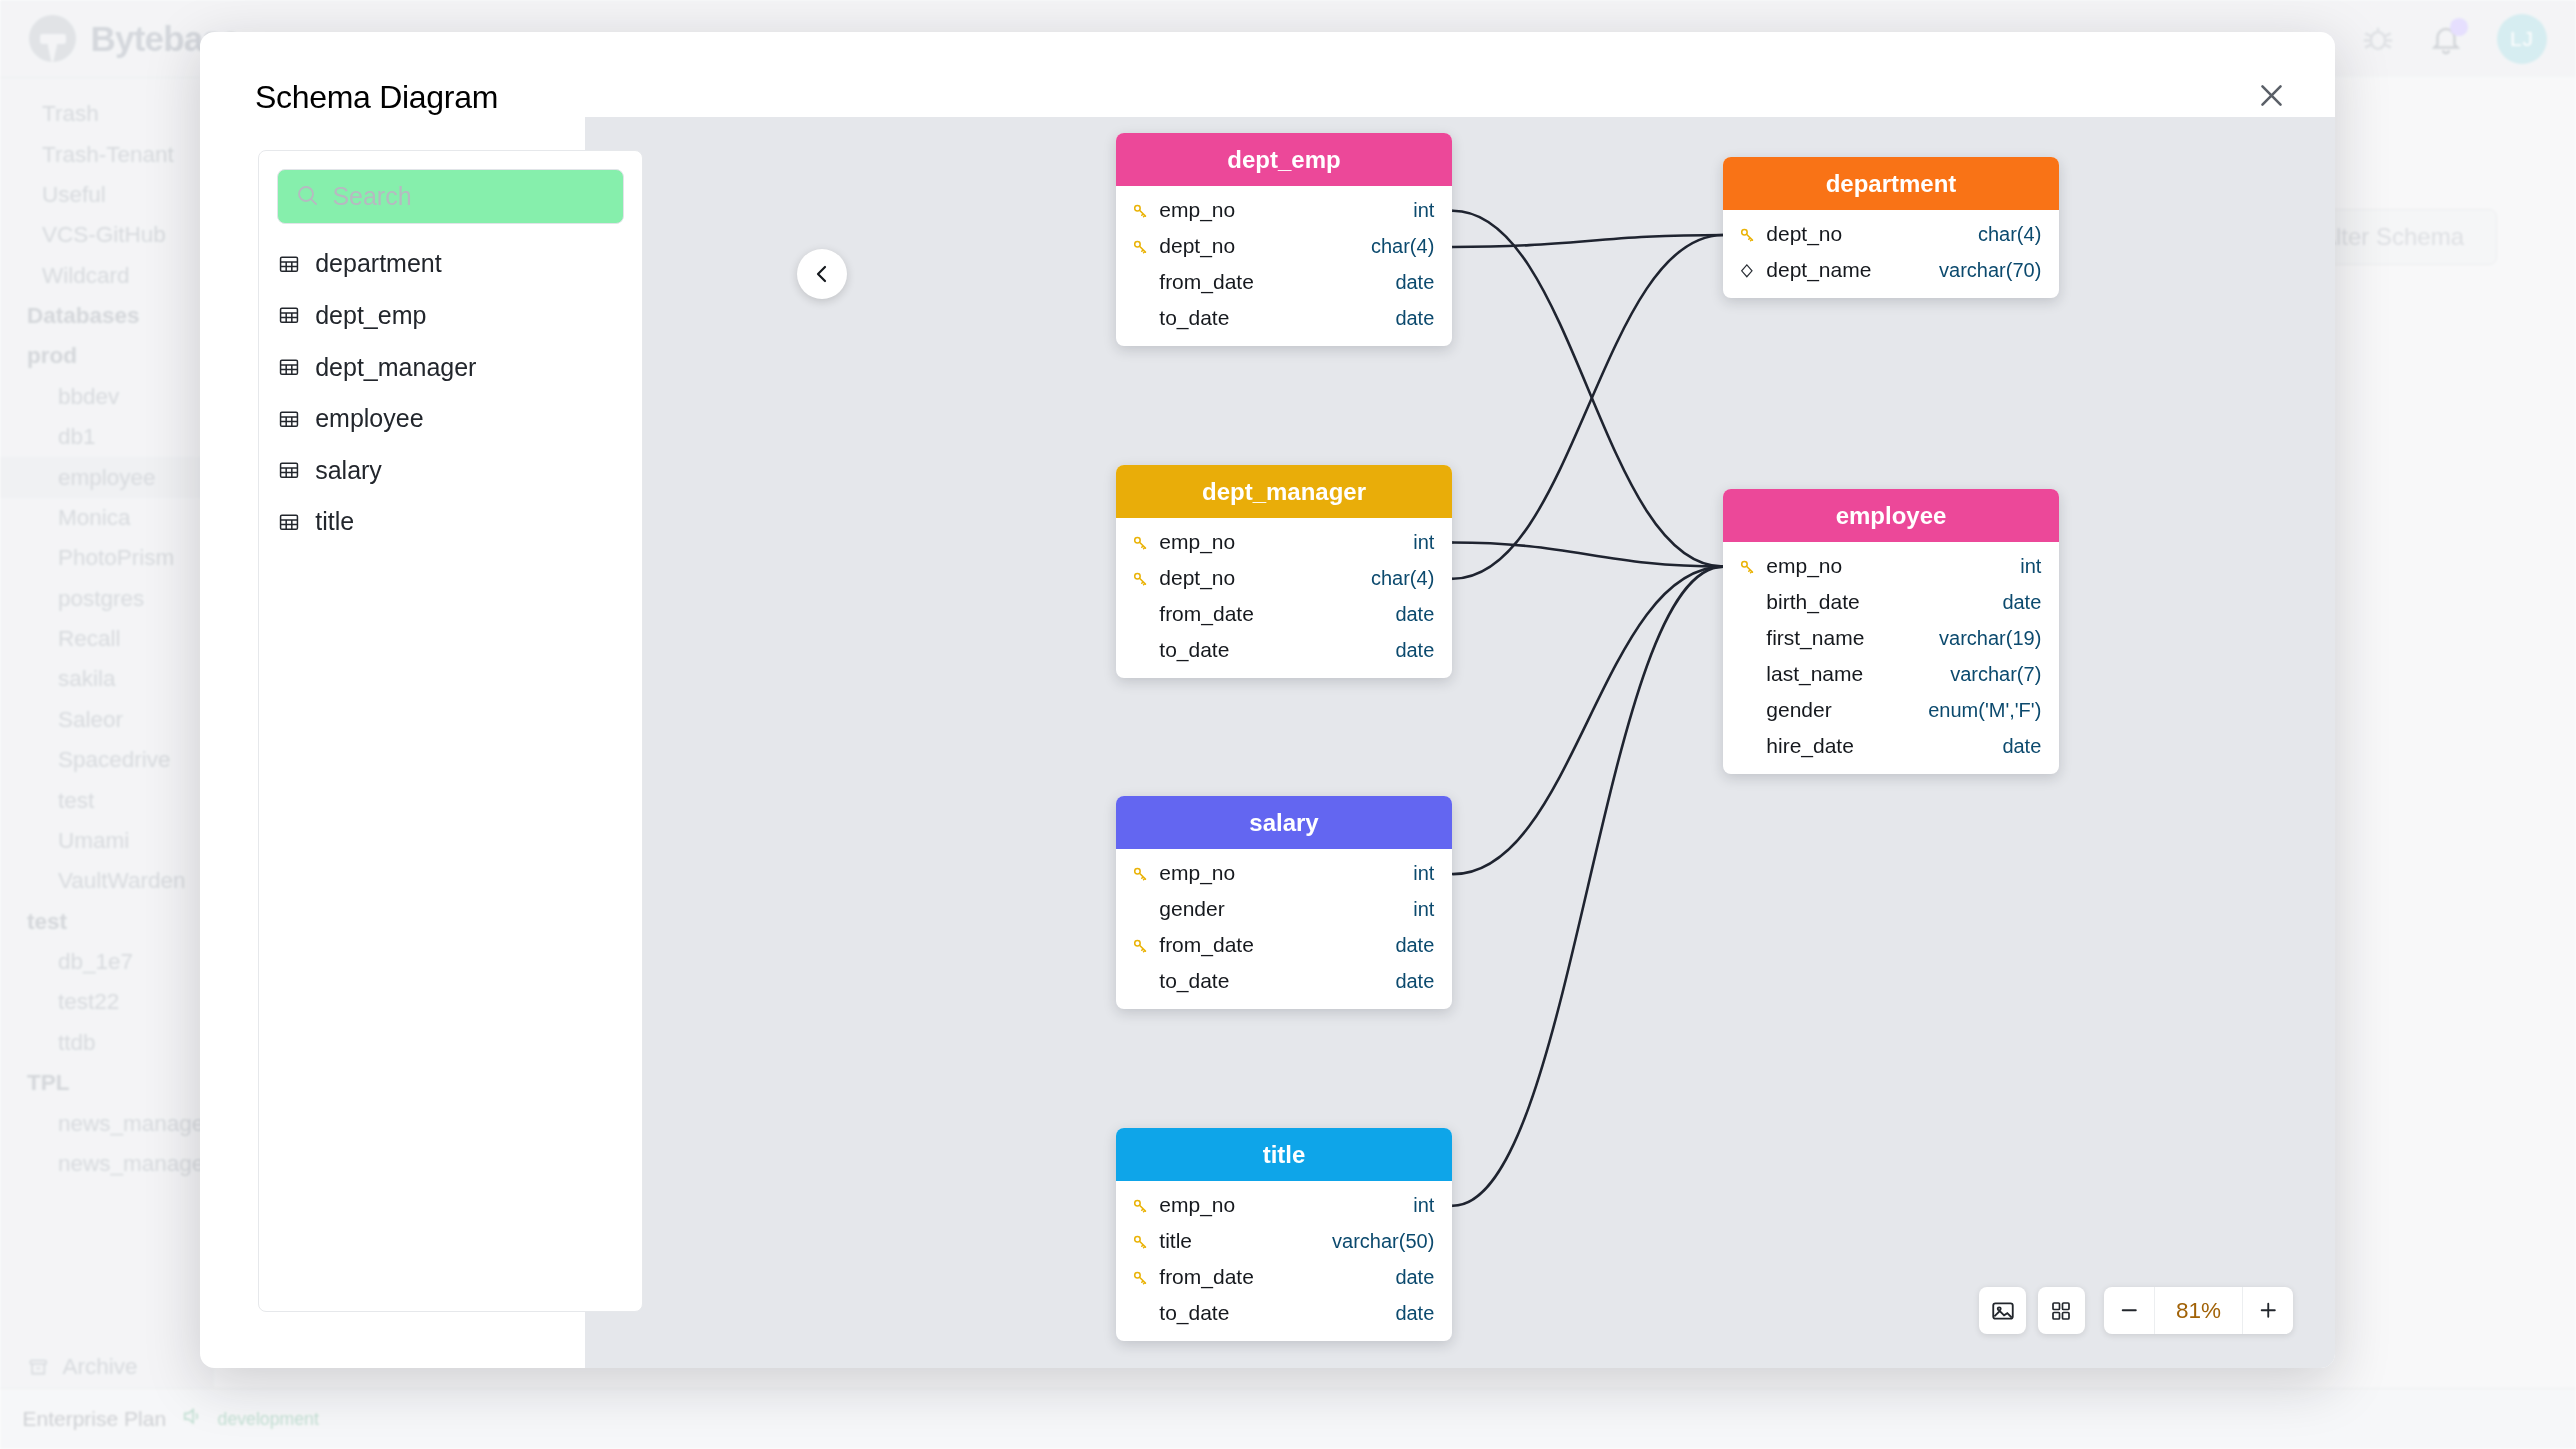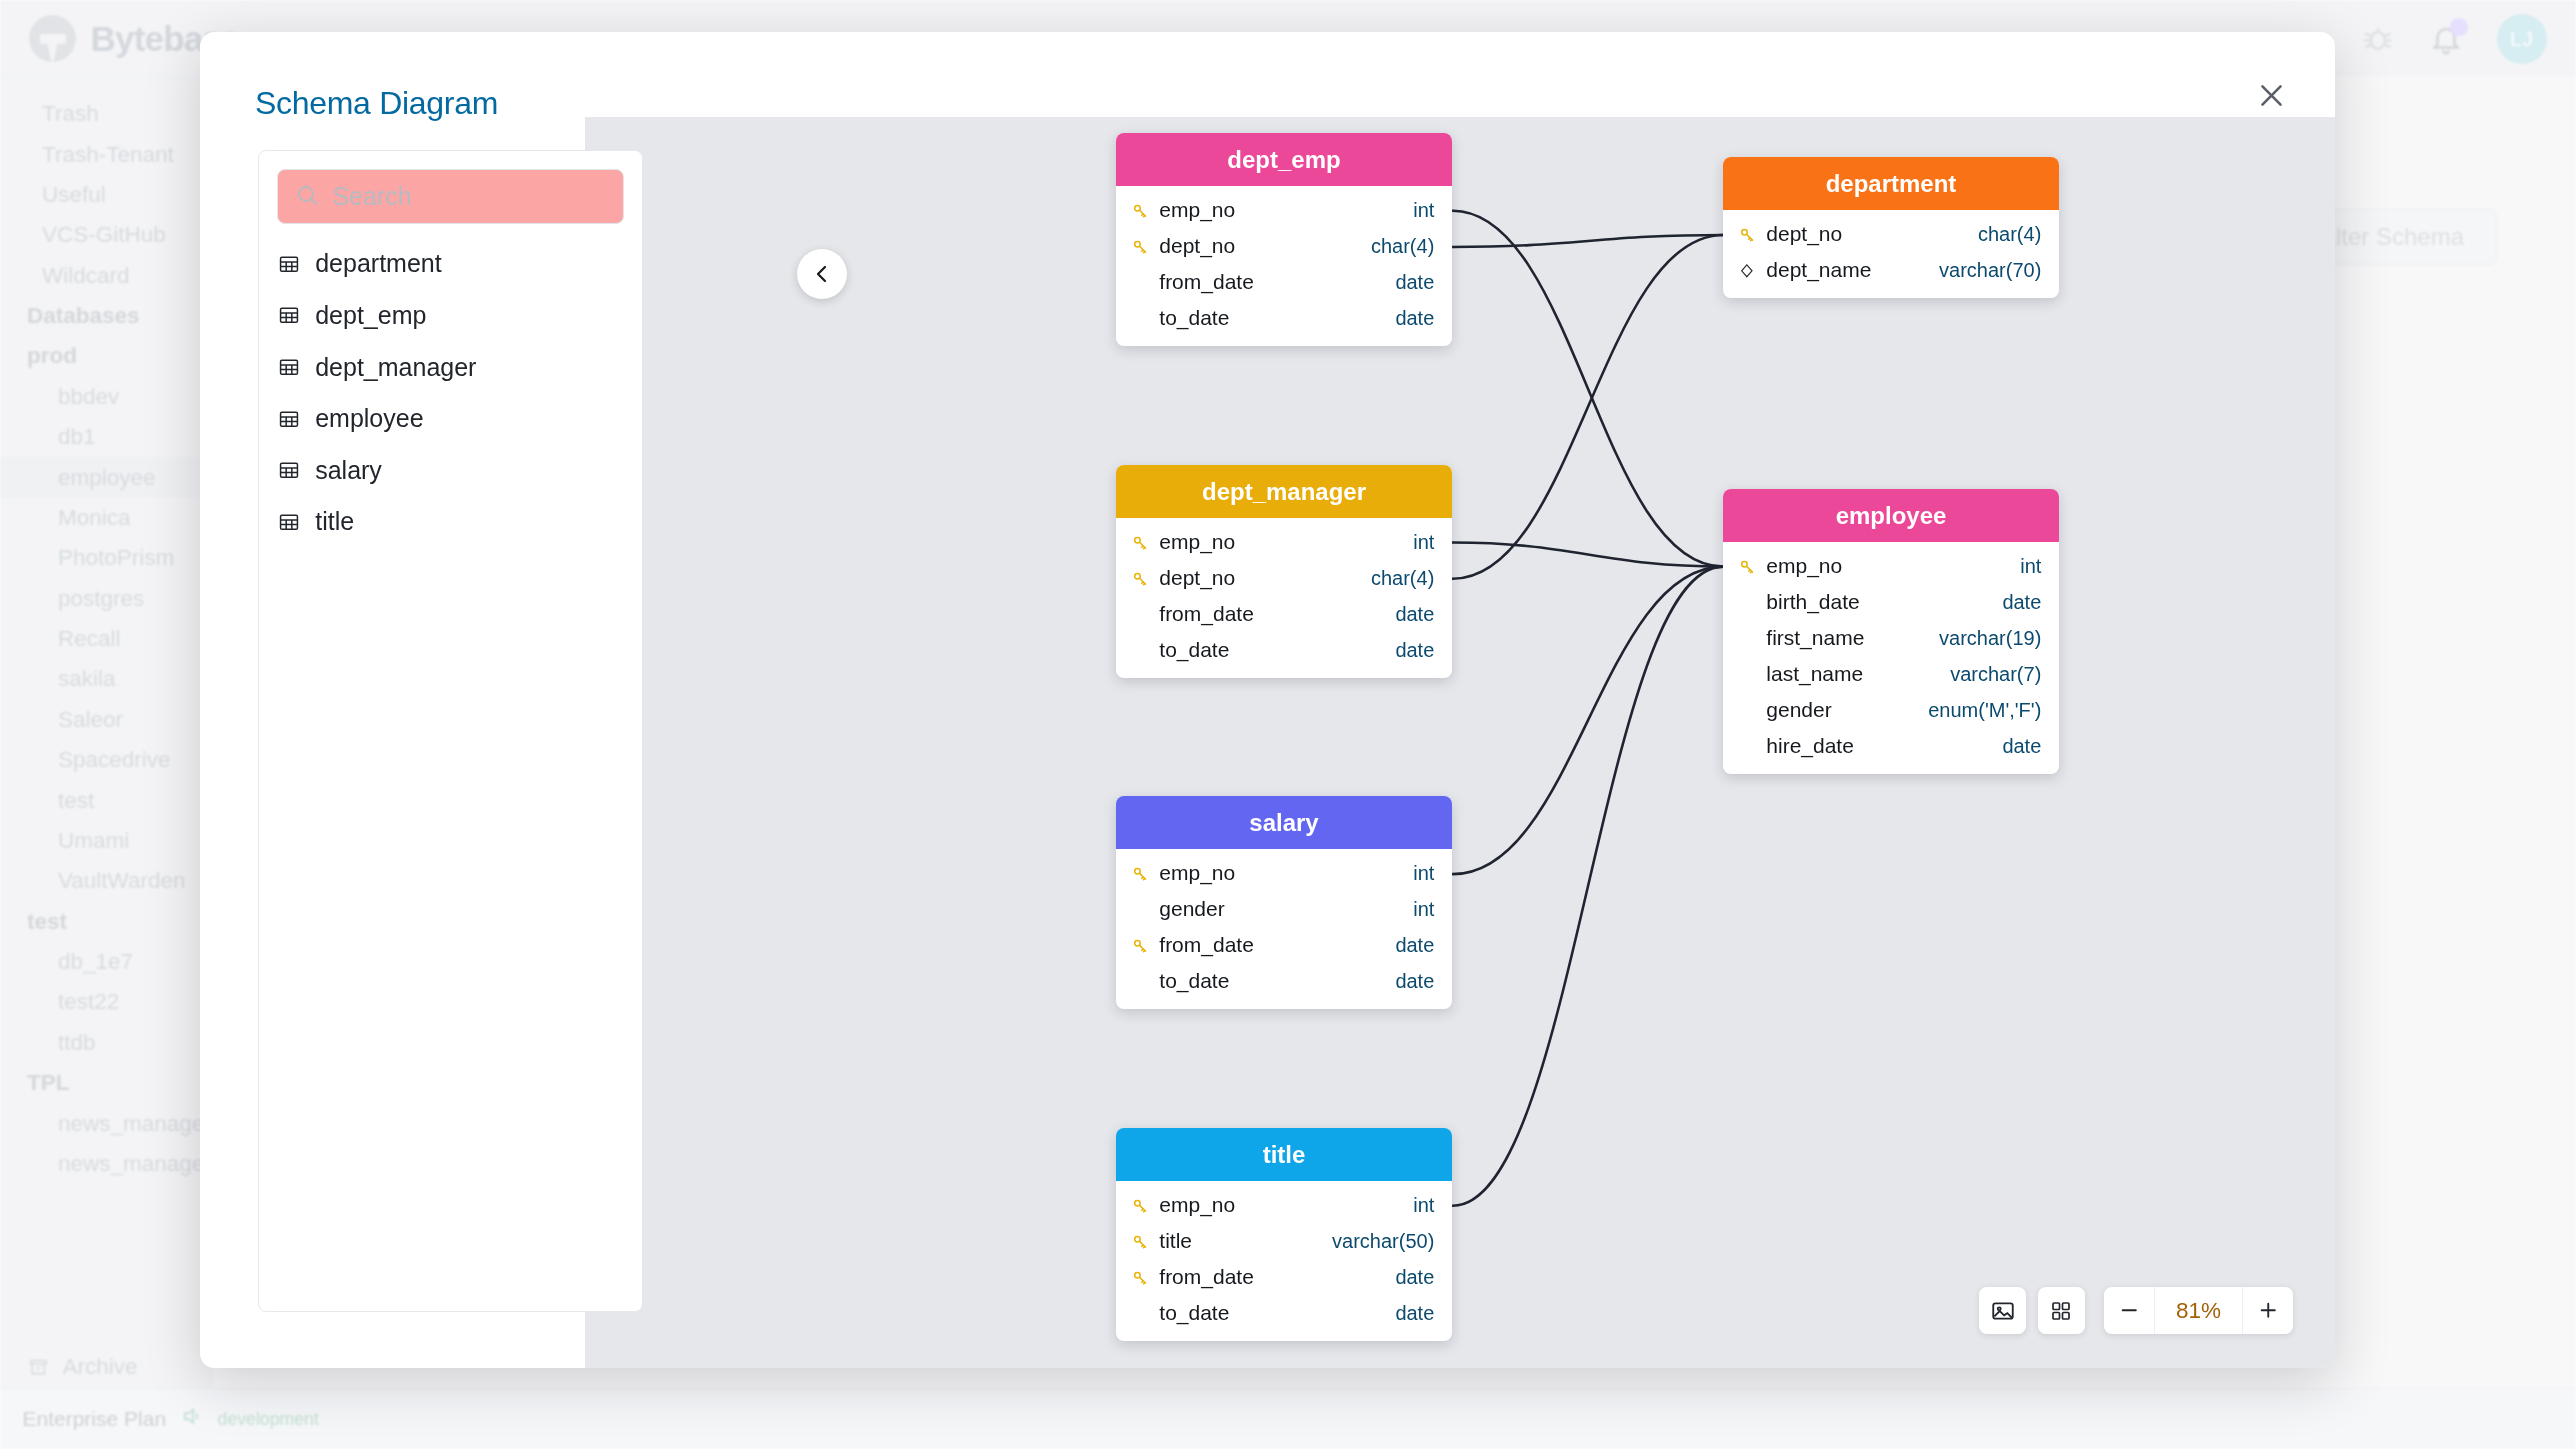--- a/index.html
+++ b/index.html
@@ -93,43 +93,43 @@
   
   #modal {
     position: absolute;
     left: 200px; top: 32px; width: 2135px; height: 1336px;
     background: #ffffff;
     border-radius: 14.5px;
     box-shadow: 0 14.5px 56px rgba(20,24,33,0.18);
     overflow: hidden;
   }
   #modal-title {
-    position: absolute; left: 55px; top: 53px;
-    font-size: 32px; color: #0369a1; letter-spacing: -0.3px;
+    position: absolute; left: 55px; top: 47px;
+    font-size: 32px; color: #000000; letter-spacing: -0.3px;
   }
   #modal-close {
     position: absolute; right: 40px; top: 39px;
     width: 48px; height: 48px;
     display: flex; align-items: center; justify-content: center;
     color: #5b6068; cursor: pointer;
   }
 
   
   #table-panel {
     position: absolute; left: 58px; top: 118px;
     width: 385px; height: 1162px;
     background: #ffffff;
     border: 0.8px solid #e6e8eb;
     border-radius: 8px;
   }
   #search-box {
     margin: 17.7px 17.7px 4.8px 17.7px; height: 55px;
     border: 0.8px solid #e1e4e8; border-radius: 8px;
     display: flex; align-items: center; gap: 13px; padding: 0 17.7px;
-    background: #fca5a5;
+    background: #86efac;
   }
   #search-input {
     border: 0; outline: 0; font-size: 25px; color: #2c3138;
     font-family: "Liberation Sans", sans-serif; width: 100%; background: transparent;
   }
   #search-input::placeholder { color: #b6bac1; }
   #table-list { margin-top: 14.5px; }
   .table-list-item {
     display: flex; align-items: center; gap: 14.5px;
     padding: 11.3px 0 11.3px 17.7px; cursor: pointer;

